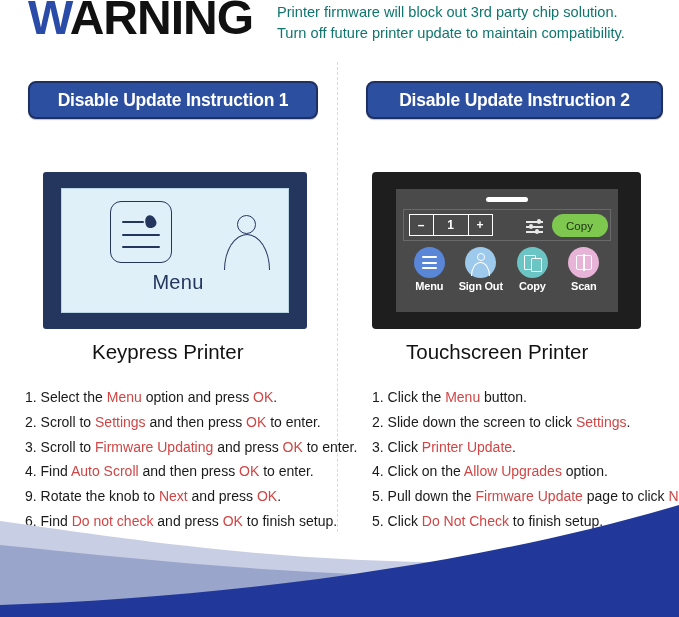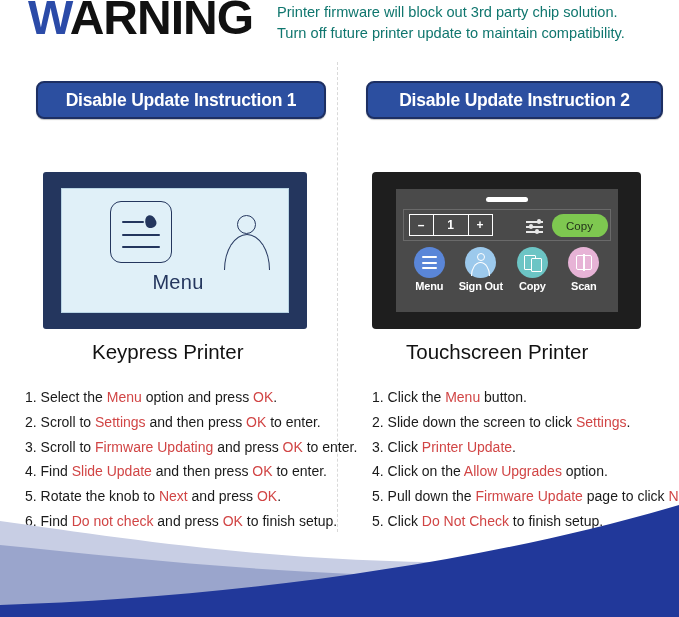--- a/index.html
+++ b/index.html
@@ -29,21 +29,21 @@
   }
 
   
   .banner{
     position:absolute;height:38px;border-radius:8px;background:#2c4fa0;
     border:2px solid #1d2f63;box-sizing:border-box;
     display:flex;align-items:center;justify-content:center;
     color:#ffffff;font-size:17.5px;font-weight:bold;letter-spacing:-.2px;
     box-shadow:0 1px 1px rgba(0,0,0,.25);
   }
-  .banner-1{left:36px;top:81px;width:290px;}
+  .banner-1{left:28px;top:81px;width:290px;}
   .banner-2{left:366px;top:81px;width:297px;}
 
   
   .kp-frame{
     position:absolute;left:43px;top:172px;width:264px;height:157px;
     background:#24365e;border-radius:3px;
     display:flex;align-items:center;justify-content:center;
   }
   .kp-screen{
     width:228px;height:125px;background:#e0f0f8;border:1px solid #b9d4e4;
@@ -274,22 +274,22 @@
     </div>
   </div>
 
   <div class="sec-title sec-title-2">Touchscreen Printer</div>
   <div class="sec-title sec-title-1">Keypress Printer</div>
 
   <div class="steps steps-1">
       <div class="step"><span>1. Select the </span><span class="hl-red">Menu</span><span> option and press </span><span class="hl-red">OK</span><span>.</span></div>
       <div class="step"><span>2. Scroll to </span><span class="hl-red">Settings</span><span> and then press </span><span class="hl-red">OK</span><span> to enter.</span></div>
       <div class="step"><span>3. Scroll to </span><span class="hl-red">Firmware Updating</span><span> and press </span><span class="hl-red">OK</span><span> to enter.</span></div>
-      <div class="step"><span>4. Find </span><span class="hl-red">Slide Update</span><span> and then press </span><span class="hl-red">OK</span><span> to enter.</span></div>
-      <div class="step"><span>5. Rotate the knob to </span><span class="hl-red">Next</span><span> and press </span><span class="hl-red">OK</span><span>.</span></div>
+      <div class="step"><span>4. Find </span><span class="hl-red">Auto Scroll</span><span> and then press </span><span class="hl-red">OK</span><span> to enter.</span></div>
+      <div class="step"><span>9. Rotate the knob to </span><span class="hl-red">Next</span><span> and press </span><span class="hl-red">OK</span><span>.</span></div>
       <div class="step"><span>6. Find </span><span class="hl-red">Do not check</span><span> and press </span><span class="hl-red">OK</span><span> to finish setup.</span></div>
     </div>
   <div class="steps steps-2">
       <div class="step"><span>1. Click the </span><span class="hl-red">Menu</span><span> button.</span></div>
       <div class="step"><span>2. Slide down the screen to click </span><span class="hl-red">Settings</span><span>.</span></div>
       <div class="step"><span>3. Click </span><span class="hl-red">Printer Update</span><span>.</span></div>
       <div class="step"><span>4. Click on the </span><span class="hl-red">Allow Upgrades</span><span> option.</span></div>
       <div class="step"><span>5. Pull down the </span><span class="hl-red">Firmware Update</span><span> page to click </span><span class="hl-red">Next</span><span>.</span></div>
       <div class="step"><span>5. Click </span><span class="hl-red">Do Not Check</span><span> to finish setup.</span></div>
     </div>

